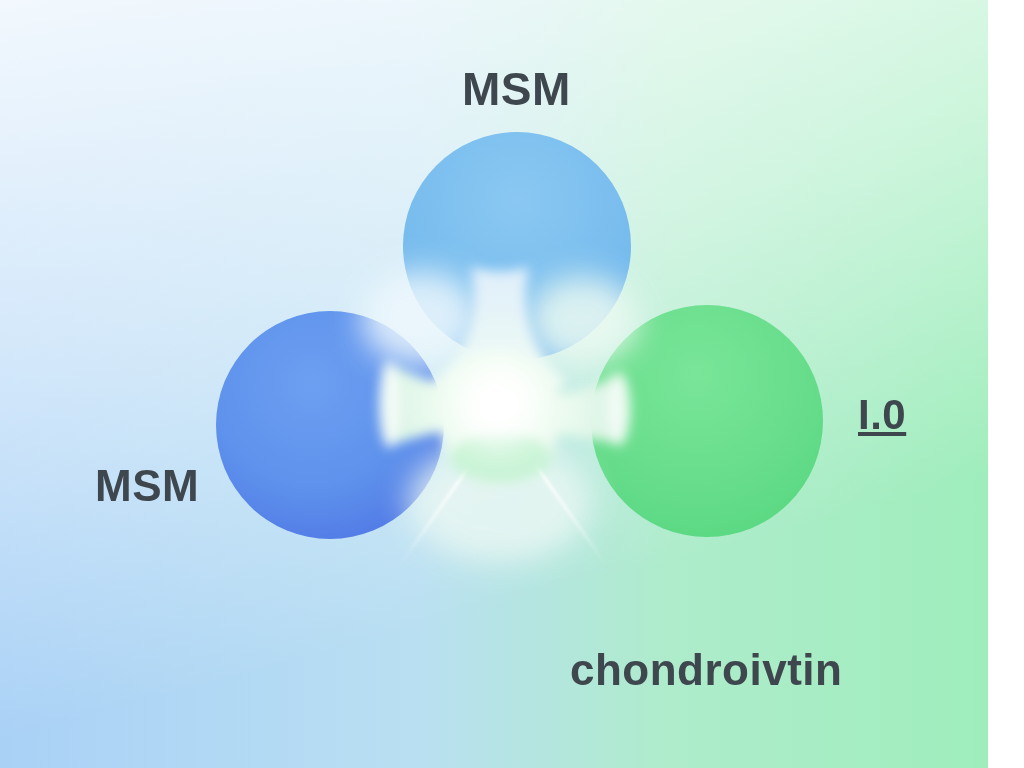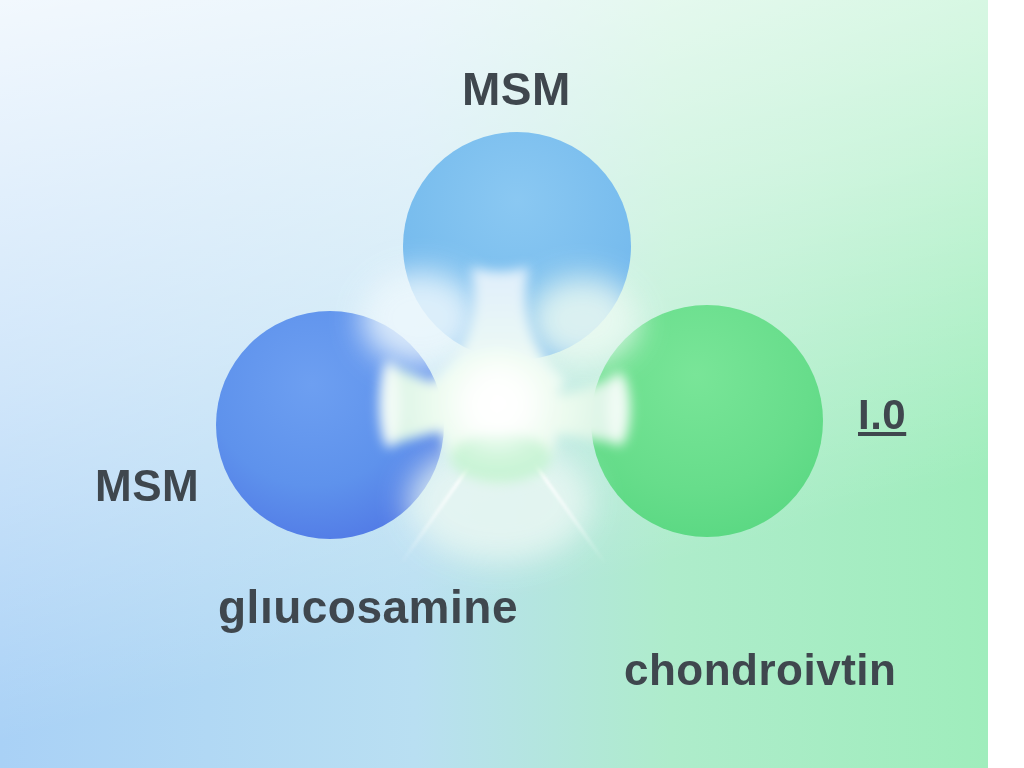--- a/index.html
+++ b/index.html
@@ -39,21 +39,21 @@
     position: absolute; z-index: 3;
     color: #3f474e;
     font-weight: 700;
     line-height: 1.1;
     letter-spacing: 0.5px;
     white-space: nowrap;
   }
   .label-top-msm      { left: 462px; top: 64px;  font-size: 46px; }
   .label-left-msm     { left: 95px;  top: 462px; font-size: 44px; }
   .label-glucosamine  { left: 218px; top: 582px; font-size: 46px; }
-  .label-chondroivtin { left: 624px; top: 646px; font-size: 44px; text-align: center; }
+  .label-chondroivtin { left: 570px; top: 646px; font-size: 44px; text-align: center; }
   .label-right-value  { left: 858px; top: 392px; font-size: 42px; text-decoration: underline; }
 </style>
 </head>
 <body>
 
 <div class="canvas">
 
   <div class="bg"></div>
 
   <div class="circle circle-top"></div>
@@ -111,17 +111,16 @@
       <ellipse cx="518" cy="460" rx="57" ry="42" fill="url(#bulbG)"></ellipse>
       <ellipse cx="519" cy="474" rx="52" ry="26" fill="#bdf2cd" opacity="0.75"></ellipse>
     </g>
     <g filter="url(#softer)">
       <circle cx="515" cy="420" r="42" fill="#ffffff" opacity="0.95"></circle>
     </g>
   </svg>
 
   <div class="label label-top-msm">MSM</div>
   <div class="label label-left-msm">MSM</div>
-  <div class="label label-glucosamine">glıucosamine</div>
   <div class="label label-chondroivtin">chondroivtin</div>
   <div class="label label-right-value">I.0</div>
 
 </div>
 
 </body></html>

